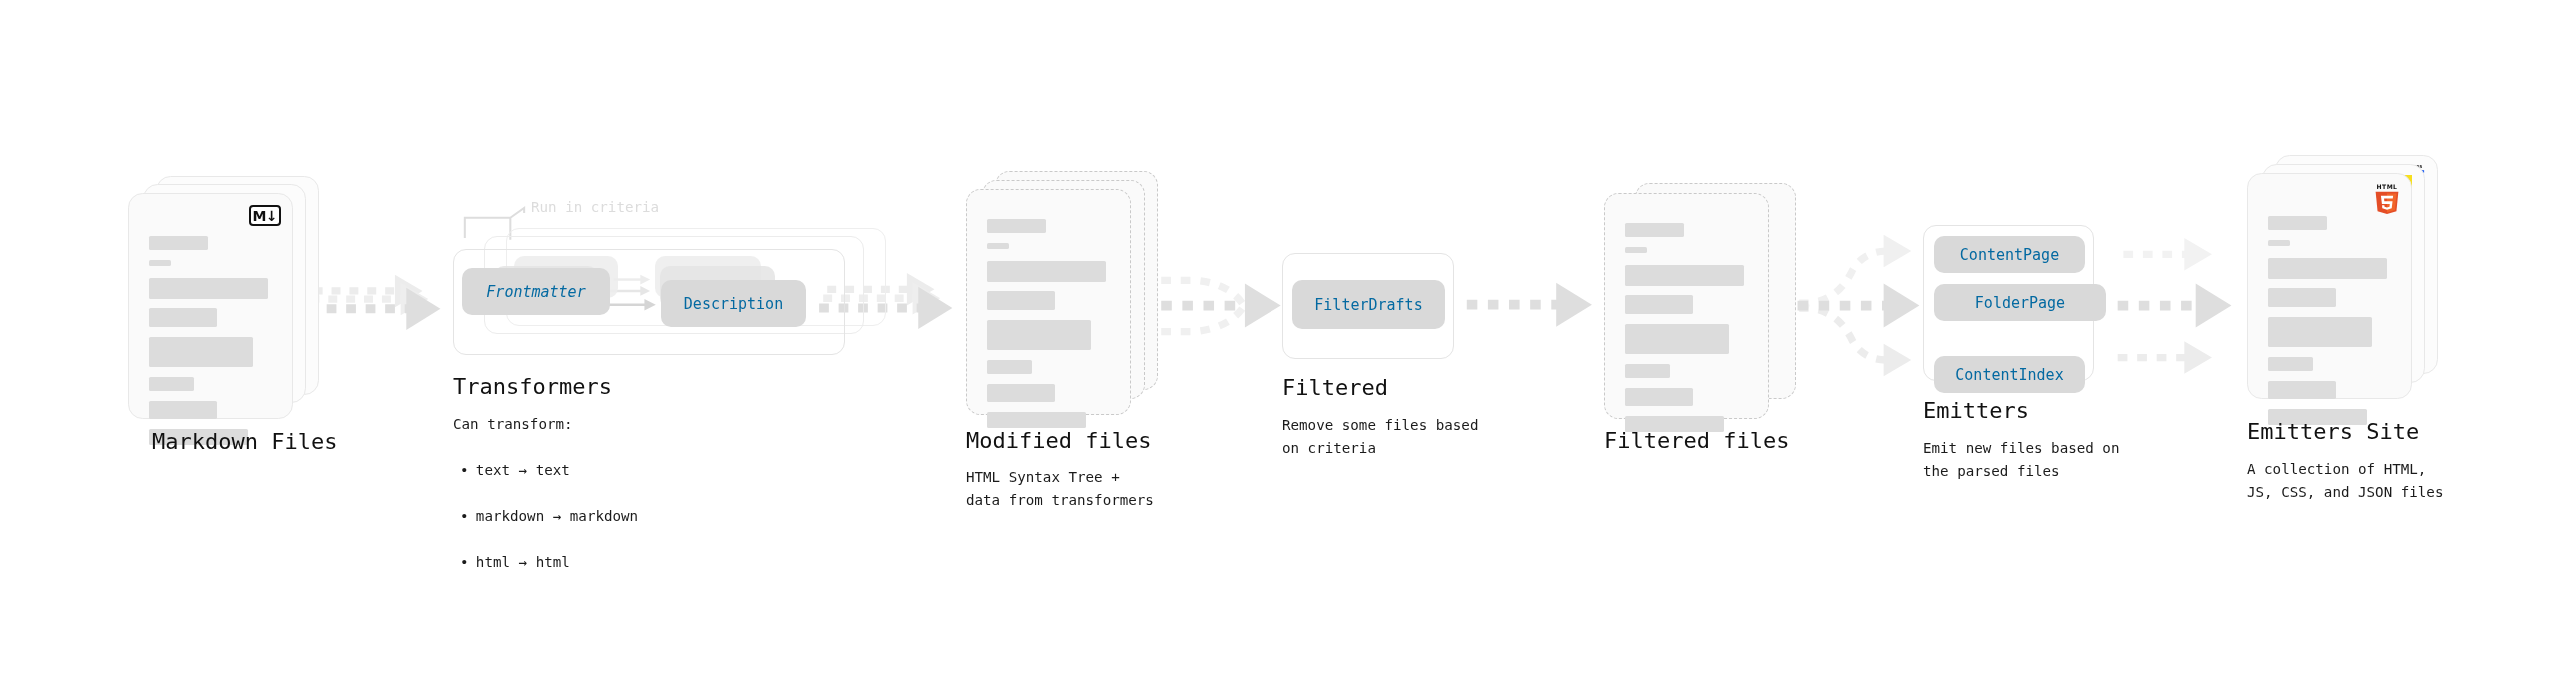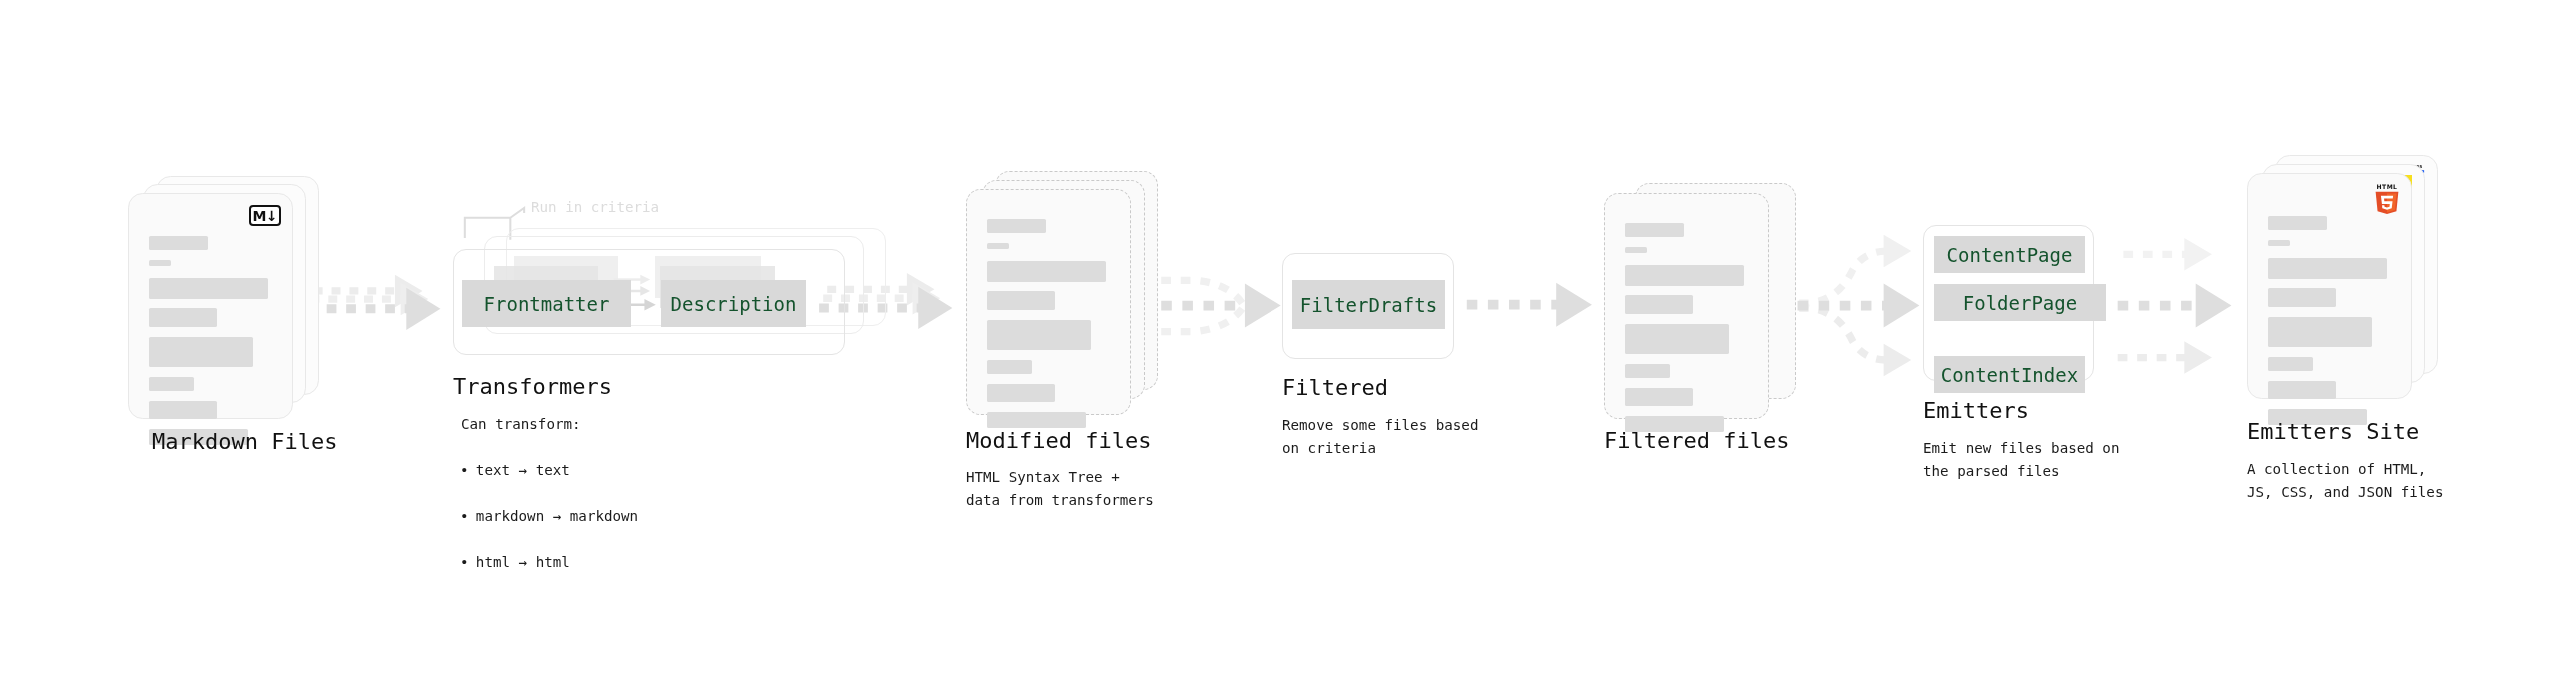--- a/index.html
+++ b/index.html
@@ -59,23 +59,23 @@
   
   .groupbox {
     position:absolute;
     border:1.6px solid #e4e4e4;
     border-radius: 13px;
     background: rgba(255,255,255,0.0);
   }
   .pill {
     position:absolute;
     background:#d9d9d9;
-    border-radius: 0;
+    border-radius: 10px;
     display:flex; align-items:center; justify-content:center;
-    font-size: 19px; color:#14532d;
+    font-size: 15px; color:#0369a1;
     white-space:nowrap;
   }
   .pill.ghost1 { background:#e4e4e4; opacity:.85; }
   .pill.ghost2 { background:#ececec; opacity:.85; }
 
   .runlabel {
     position:absolute;
     font-size: 14.2px; color:#dcdcdc; white-space:nowrap;
   }
 
@@ -176,28 +176,28 @@
 
   <div>
     <div class="runlabel" style="left:531px; top:199px;">Run in criteria</div>
 
     <div class="groupbox" style="left:506px; top:228px; width:380px; height:98px; border-color:#eeeeee;"></div>
     <div class="groupbox" style="left:484px; top:236px; width:380px; height:98px; border-color:#ececec;"></div>
     <div class="groupbox" style="left:453px; top:249px; width:392px; height:106px; border-color:#e4e4e4;"></div>
 
     <div class="pill ghost2" style="left:514px; top:256px; width:104px; height:42px;"></div>
     <div class="pill ghost1" style="left:494px; top:266px; width:104px; height:42px;"></div>
-    <div class="pill" style="left:462px; top:280px; width:169px; height:47px;">Frontmatter</div>
+    <div class="pill" style="left:462px; top:268px; width:148px; height:47px;font-style:italic;">Frontmatter</div>
 
     <div class="pill ghost2" style="left:655px; top:256px; width:106px; height:42px;"></div>
     <div class="pill ghost1" style="left:660px; top:266px; width:115px; height:42px;"></div>
     <div class="pill" style="left:661px; top:280px; width:145px; height:47px;">Description</div>
 
     <div class="sec-title" style="left:453px; top:374px;">Transformers</div>
-    <div class="sec-desc" style="left:453px; top:413px;margin-left:8px;">Can transform:</div>
+    <div class="sec-desc" style="left:453px; top:413px;">Can transform:</div>
     <div class="sec-desc list" style="left:460px; top:436px;">
       <div style="display:flex; gap:7.3px;"><span>•</span>
         <span>text → text</span></div>
       <div style="display:flex; gap:7.3px;"><span>•</span>
         <span>markdown → markdown</span></div>
       <div style="display:flex; gap:7.3px;"><span>•</span>
         <span>html → html</span></div>
     </div>
   </div>
 

